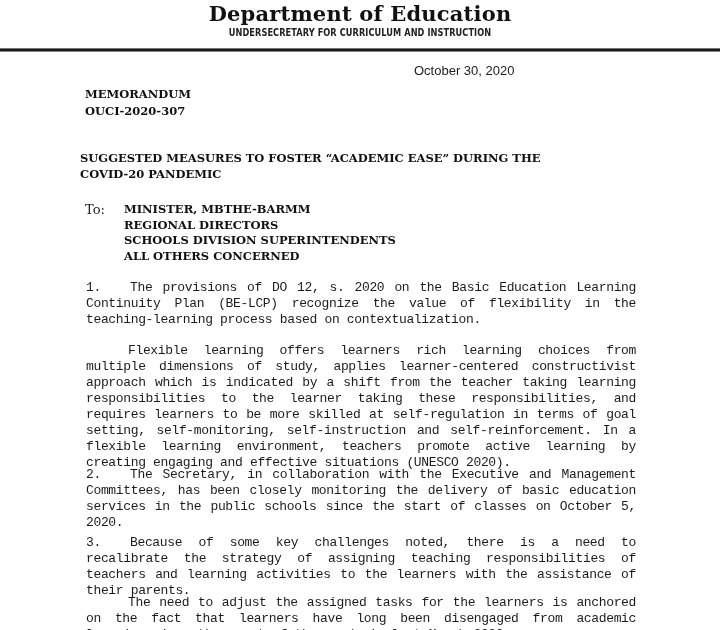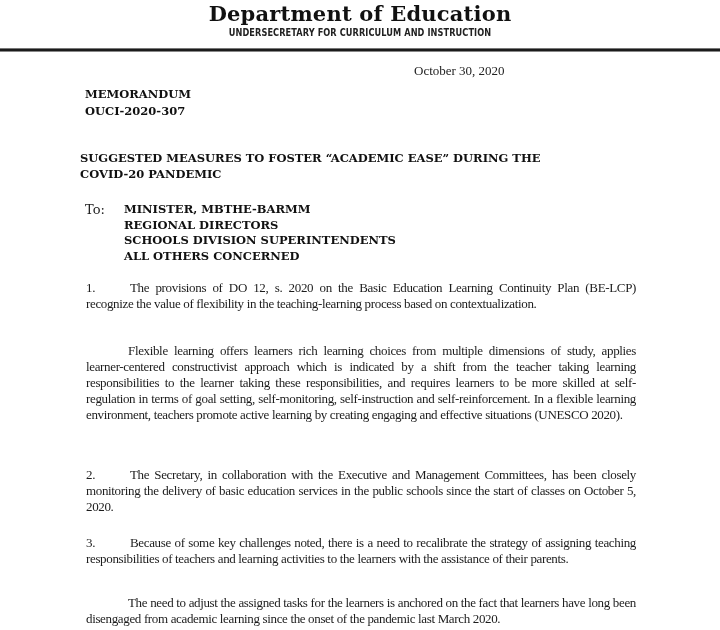--- a/index.html
+++ b/index.html
@@ -25,21 +25,21 @@
     font-size: 10px; letter-spacing: 0.1px; color: #222;
     transform: scaleX(0.82); transform-origin: center;
   }
   .rule {
     position: absolute; left: 0; width: 720px; top: 48px; height: 4px;
     background: #1b1b1b; border-top: 1px solid #777; border-bottom: 1px solid #888;
     box-sizing: border-box;
   }
   .date {
     position: absolute; left: 414px; top: 63px;
-    font-family: Liberation Serif, serif; font-size: 13px; color: #222; text-align: right;
+    font-family: Liberation Sans, sans-serif; font-size: 13px; color: #222; text-align: right;
   }
   .memo {
     position: absolute; left: 85px; top: 86px;
     font-family: "DejaVu Serif", serif; font-weight: bold; font-size: 11.5px;
     line-height: 17px; color: #111;
   }
   .title {
     position: absolute; left: 80px; width: 560px; top: 150px;
     text-align: left; font-weight: bold; font-size: 11.5px; line-height: 16px;
     font-family: "DejaVu Serif", serif; color: #111;
@@ -47,21 +47,21 @@
   .to-label {
     position: absolute; left: 85px; top: 202px; font-size: 13px; color: #222;
   }
   .to-list {
     position: absolute; left: 124px; top: 202px; font-weight: bold;
     font-size: 11.5px; line-height: 15.5px; color: #111;
   }
   .para {
     position: absolute; left: 86px; width: 550px;
     font-size: 13px; line-height: 16px; text-align: justify;
-    font-family: Liberation Serif, serif; color: #1c1c1c;
+    font-family: Liberation Mono, monospace; color: #1c1c1c;
     letter-spacing: -0.35px;
   }
   .para .num { display: inline-block; width: 44px; }
   .para.indent { text-indent: 42px; }
   .p1 { top: 280px; }
   .p1b { top: 343px; }
   .p2 { top: 467px; }
   .p3 { top: 535px; }
   .p3b { top: 595px; }
 </style>

